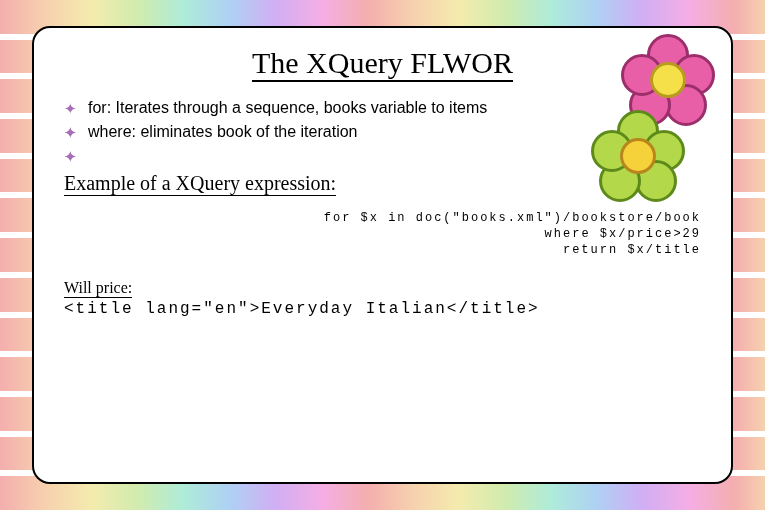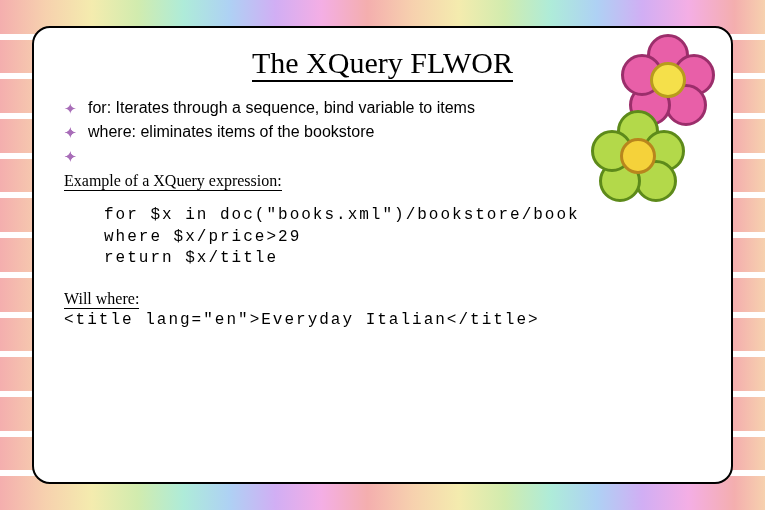--- a/index.html
+++ b/index.html
@@ -65,33 +65,34 @@
     position: relative;
   }
   .bullets li .star {
     position: absolute;
     left: 0;
     top: 2px;
     color: #a86db8;
     font-size: 15px;
   }
   .subhead {
-    font-size: 16px;
+    font-size: 20px;
     margin-bottom: 10px;
     border-bottom: 1.5px solid #000;
     display: inline-block;
     font-family: "Comic Sans MS", cursive;
   }
   .code-block {
     font-family: "Courier New", monospace;
-    font-size: 16px;
+    font-size: 12px;
     white-space: pre;
     margin: 4px 0 20px 40px;
     letter-spacing: 2px;
     line-height: 1.35;
+    text-align: right;
   }
   .will-return {
     font-size: 16px;
     font-family: "Comic Sans MS", cursive;
     border-bottom: 1.5px solid #000;
     display: inline-block;
   }
   .code-line {
     font-family: "Courier New", monospace;
     font-size: 16px;
@@ -178,29 +179,29 @@
       <div class="petal p4"></div>
       <div class="petal p5"></div>
     <div class="center"></div>
   </div>
 
   <div class="title-wrap">
     <h1 class="title">The XQuery FLWOR</h1>
   </div>
 
   <ul class="bullets">
-    <li><span class="star">✦</span><span>for: Iterates through a sequence, bind variable to items</span></li>
+    <li><span class="star">✦</span><span>for: Iterates through a sequence, books variable to items</span></li>
     <li><span class="star">✦</span></li>
-    <li><span class="star">✦</span><span>where: eliminates items of the bookstore</span></li>
+    <li><span class="star">✦</span><span>where: eliminates book of the iteration</span></li>
     <li><span class="star">✦</span></li>
     <li><span class="star">✦</span></li>
   </ul>
 
   <div><span class="subhead">Example of a XQuery expression:</span></div>
 
   <div class="code-block">for $x in doc("books.xml")/bookstore/book
 where $x/price&gt;29
 return $x/title</div>
 
-  <div><span class="will-return">Will where:</span></div>
+  <div><span class="will-return">Will price:</span></div>
   <div class="code-line">&lt;title lang="en"&gt;Everyday Italian&lt;/title&gt;</div>
 
 </div>
 
 </body></html>

